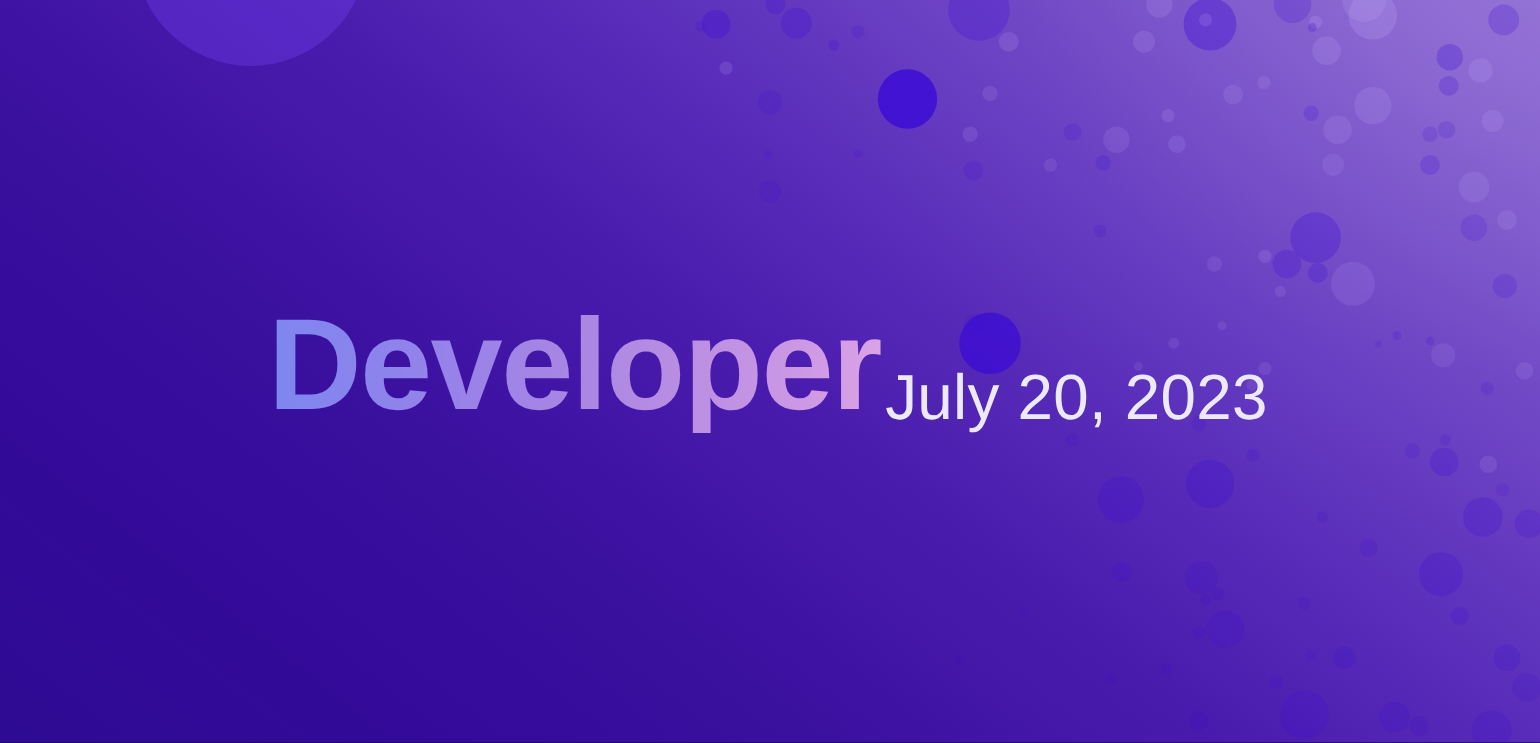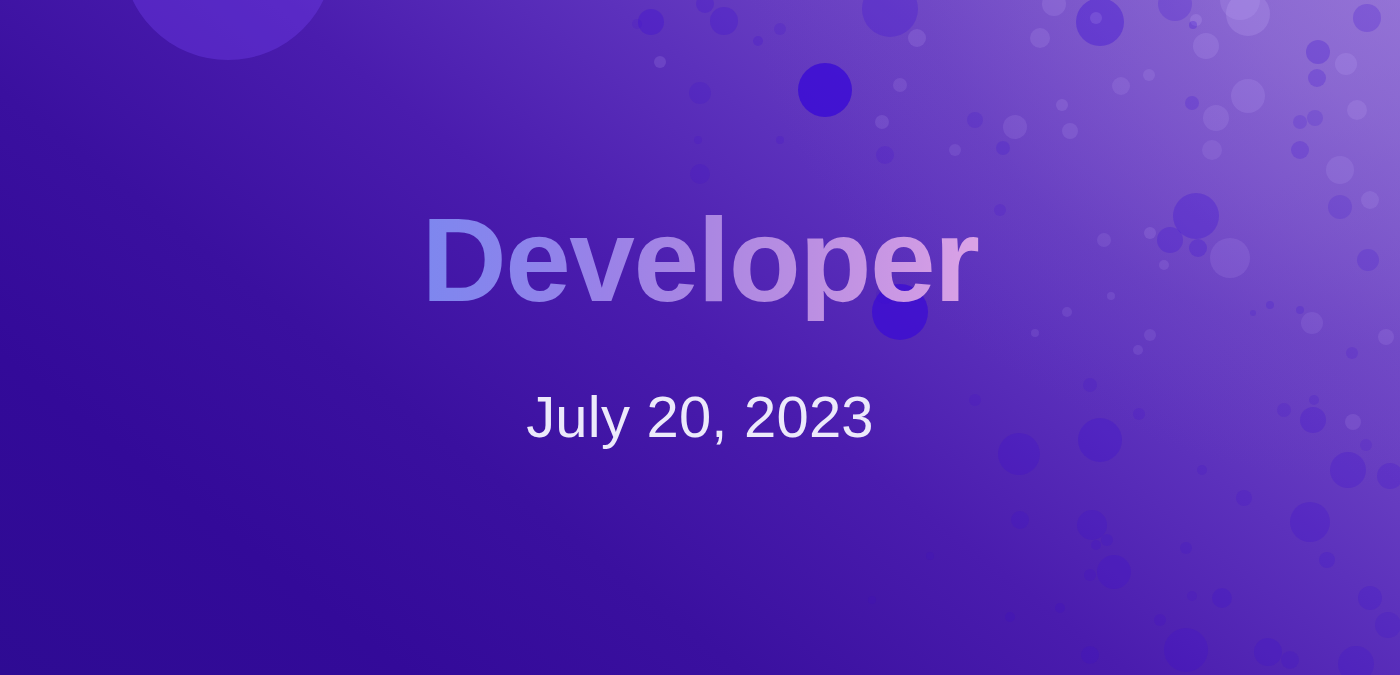--- a/index.html
+++ b/index.html
@@ -67,21 +67,21 @@
   }
 
   
   .content {
     position: absolute;
     left: 0;
     top: 0;
     width: 100%;
     height: 100%;
     display: flex;
-    flex-direction: column;
+    flex-direction: row;
     align-items: center;
     justify-content: center;
     padding-bottom: 10px;
   }
 
   .headline {
     margin: 0;
     text-align: center;
     font-size: 118px;
     line-height: 1.04;
@@ -102,21 +102,21 @@
     color: transparent;
     -webkit-text-fill-color: transparent;
     position: relative;
     z-index: 3;
   }
 
   .headline .l1 { display: block; }
   .headline .l2 { display: block; }
 
   .date {
-    margin: 16px;
+    margin: 4px;
     margin-top: 62px;
     text-align: center;
     font-size: 58px;
     font-weight: 400;
     letter-spacing: 0.2px;
     color: #ece9fb;
     position: relative;
     z-index: 3;
   }
 </style>

